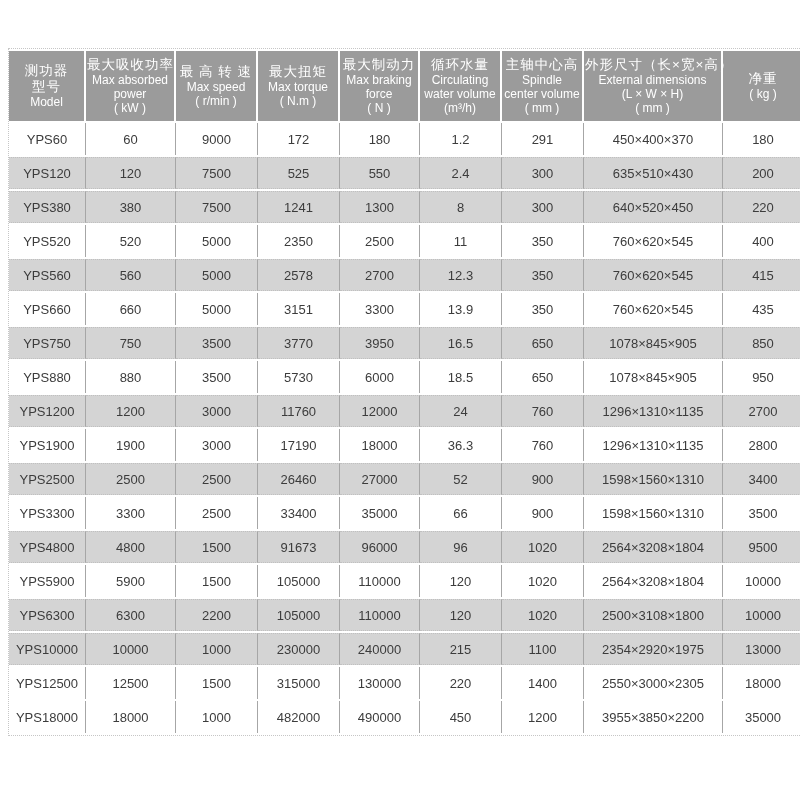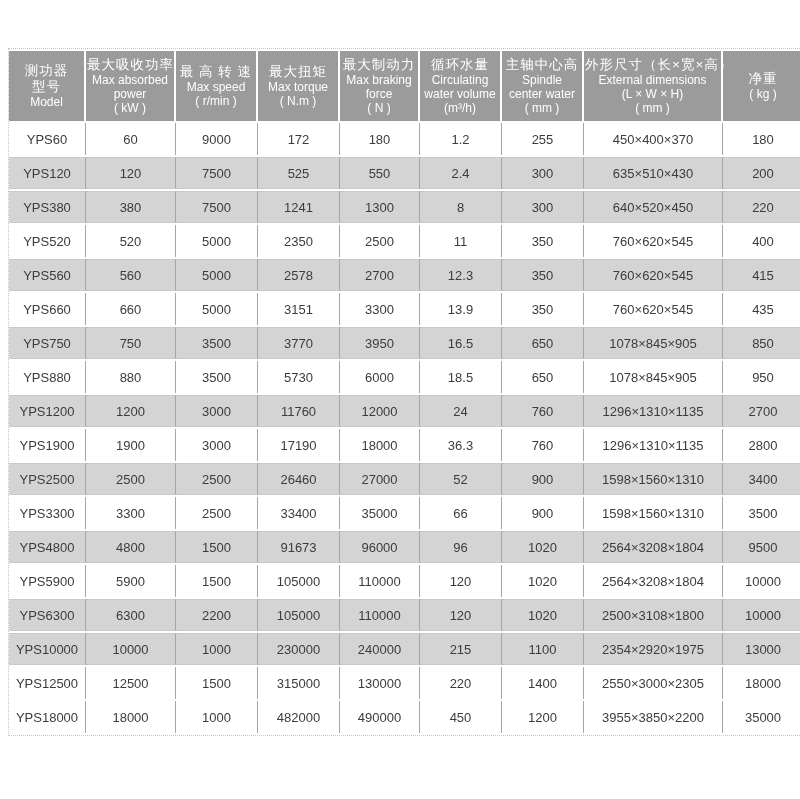--- a/index.html
+++ b/index.html
@@ -114,21 +114,21 @@
           </th>
           <th>
             <div class="hl zh">循环水量</div>
             <div class="hl">Circulating</div>
             <div class="hl">water volume</div>
             <div class="hl">(m³/h)</div>
           </th>
           <th>
             <div class="hl zh">主轴中心高</div>
             <div class="hl">Spindle</div>
-            <div class="hl">center water</div>
+            <div class="hl">center volume</div>
             <div class="hl">( mm )</div>
           </th>
           <th>
             <div class="hl zh">外形尺寸（长×宽×高）</div>
             <div class="hl">External dimensions</div>
             <div class="hl">(L × W × H)</div>
             <div class="hl">( mm )</div>
           </th>
           <th>
             <div class="hl zh">净重</div>
@@ -137,21 +137,21 @@
         </tr>
     </thead>
     <tbody>
         <tr>
           <td>YPS60</td>
           <td>60</td>
           <td>9000</td>
           <td>172</td>
           <td>180</td>
           <td>1.2</td>
-          <td>255</td>
+          <td>291</td>
           <td>450×400×370</td>
           <td>180</td>
         </tr>
         <tr class="gray">
           <td>YPS120</td>
           <td>120</td>
           <td>7500</td>
           <td>525</td>
           <td>550</td>
           <td>2.4</td>

